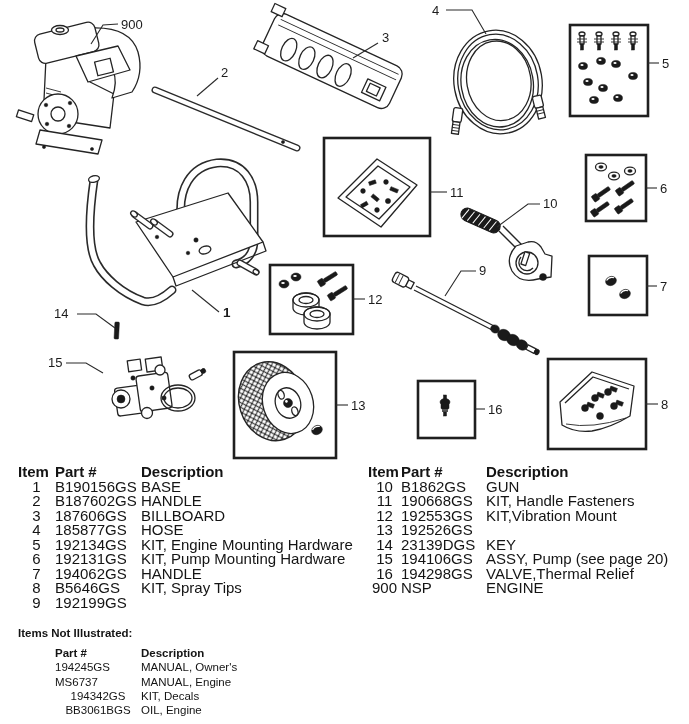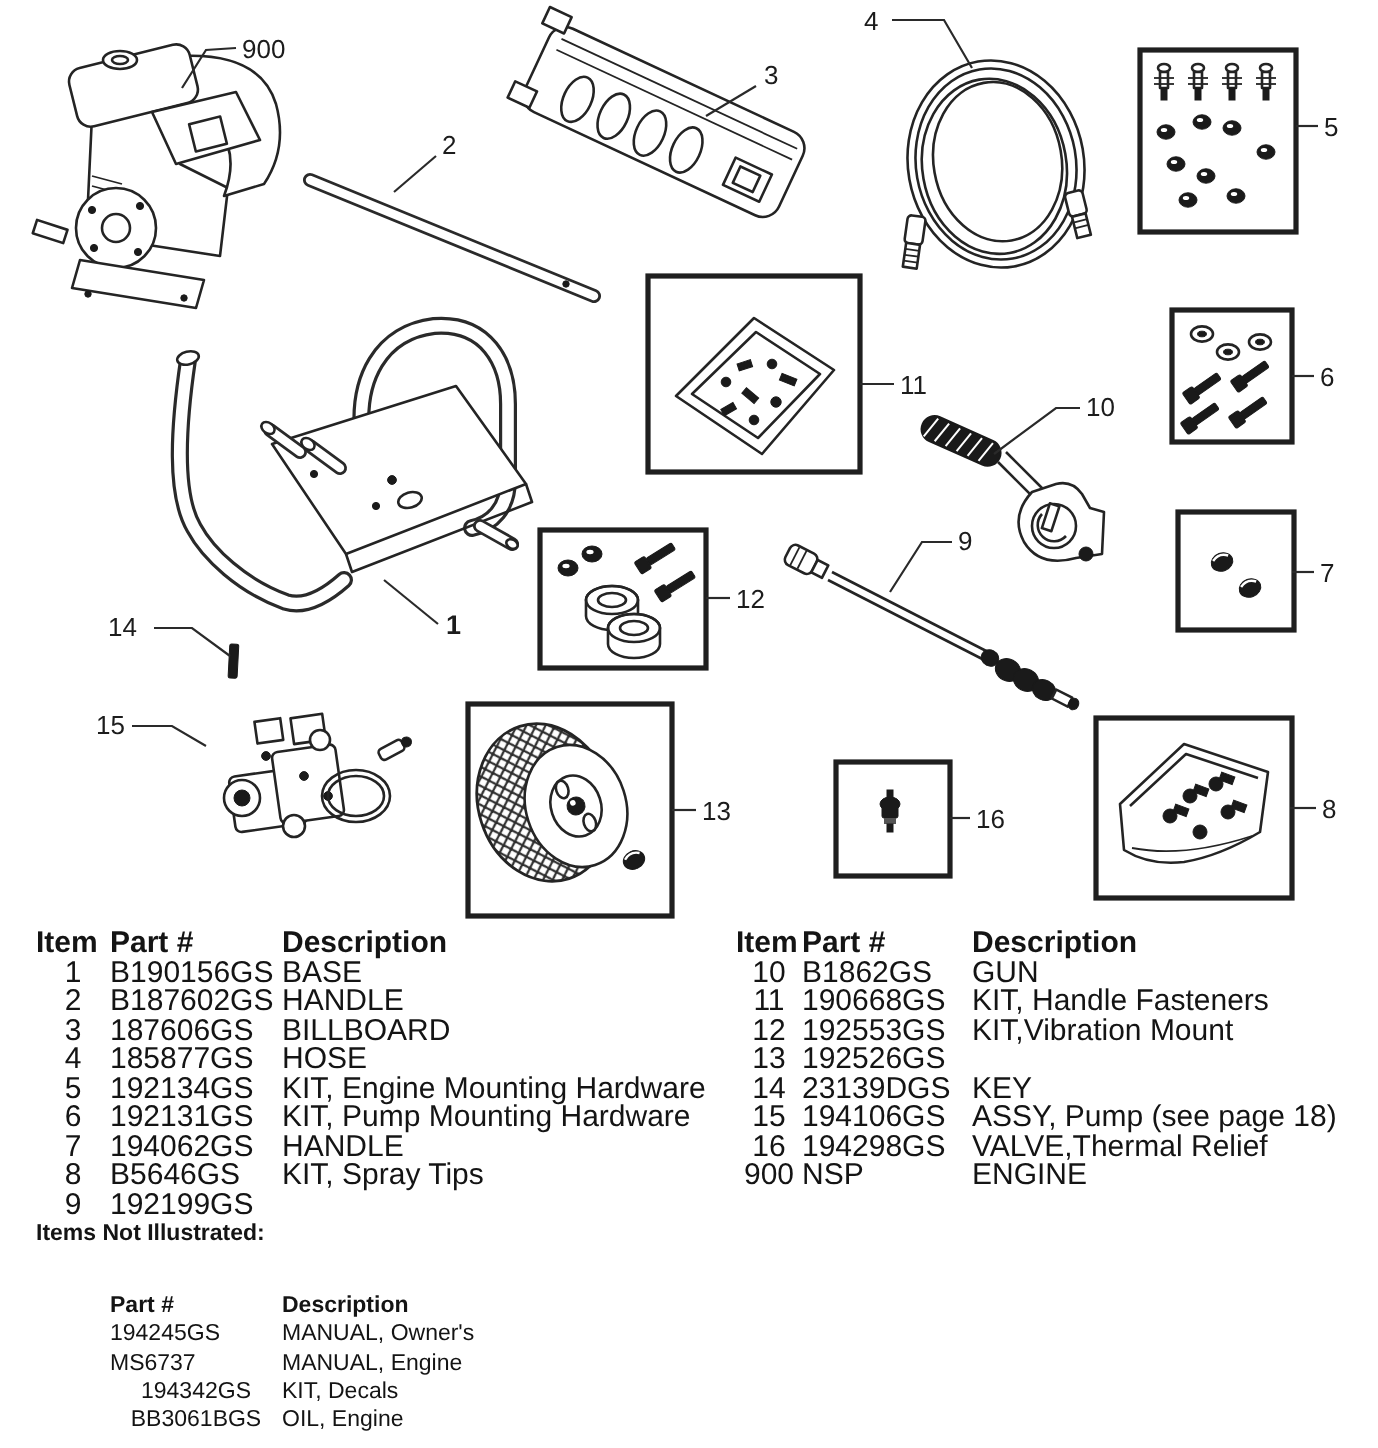--- a/index.html
+++ b/index.html
@@ -17,21 +17,21 @@
   .tubeI{stroke:#ffffff;stroke-width:5.8;fill:none;stroke-linecap:round;}
   .tubeOs{stroke:#2a2a2a;stroke-width:7;fill:none;stroke-linecap:round;}
   .tubeIs{stroke:#ffffff;stroke-width:4.2;fill:none;stroke-linecap:round;}
 
   .ptable{position:absolute;font-size:15px;line-height:14.55px;}
   .prow{display:grid;grid-template-columns:37px 86px auto;}
   .ptable-r .prow{grid-template-columns:33px 85px auto;}
   .prow span:nth-child(1){text-align:center;}
   .phead{font-weight:bold;}
   .phead span:nth-child(1){text-align:left;}
-  .ni-title{position:absolute;left:18px;top:611px;font-size:11.5px;font-weight:bold;}
+  .ni-title{position:absolute;left:18px;top:627px;font-size:11.5px;font-weight:bold;}
   .nitable{position:absolute;left:55px;top:646px;font-size:11.5px;line-height:14.3px;}
   .nitable .prow{grid-template-columns:86px auto;}
 </style>
 </head>
 <body>
 
 <div class="page">
 
 <svg width="689" height="462" viewBox="0 0 689 462">
   <defs>
@@ -495,21 +495,21 @@
         <span>192526GS</span>
       </div>
   <div class="prow">
         <span>14</span>
         <span>23139DGS</span>
         <span>KEY</span>
       </div>
   <div class="prow">
         <span>15</span>
         <span>194106GS</span>
-        <span>ASSY, Pump (see page 18)</span>
+        <span>ASSY, Pump (see page 20)</span>
       </div>
   <div class="prow">
         <span>16</span>
         <span>194298GS</span>
         <span>VALVE,Thermal Relief</span>
       </div>
   <div class="prow">
         <span>900</span>
         <span>NSP</span>
         <span>ENGINE</span>

